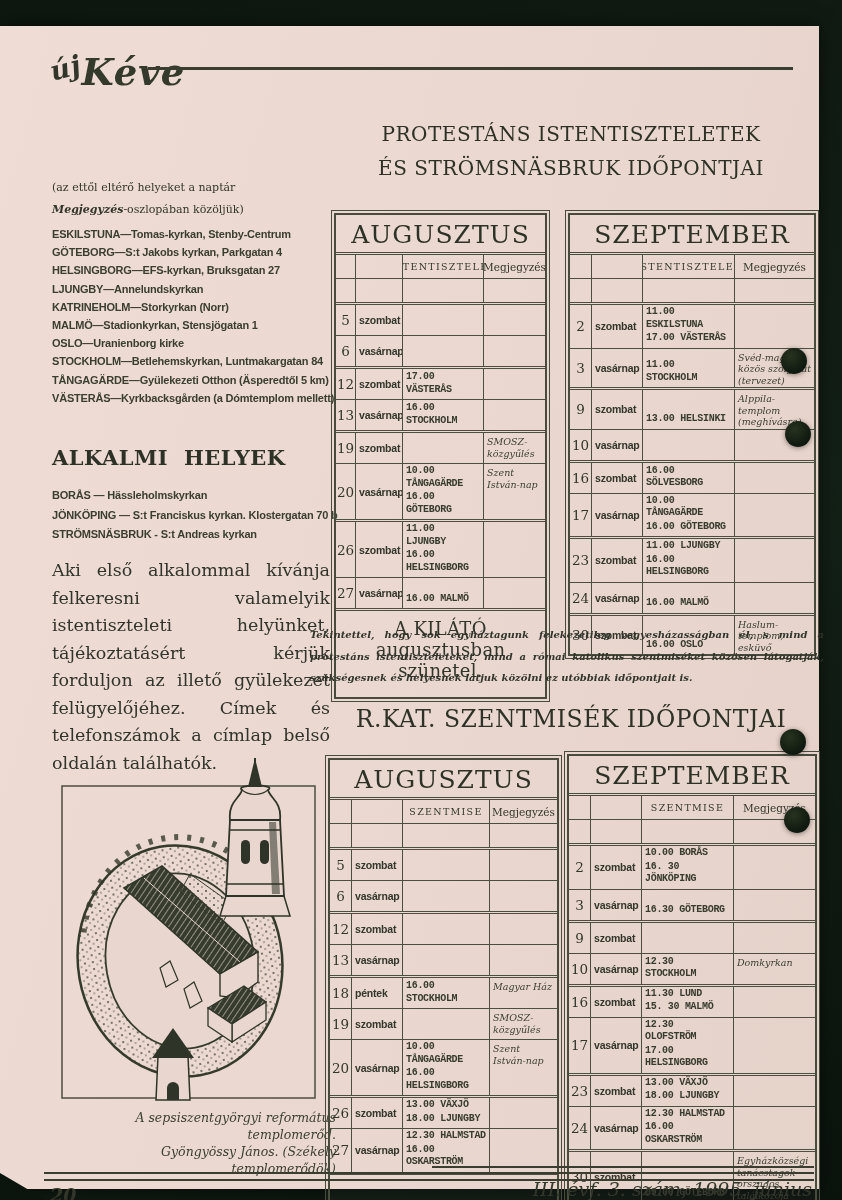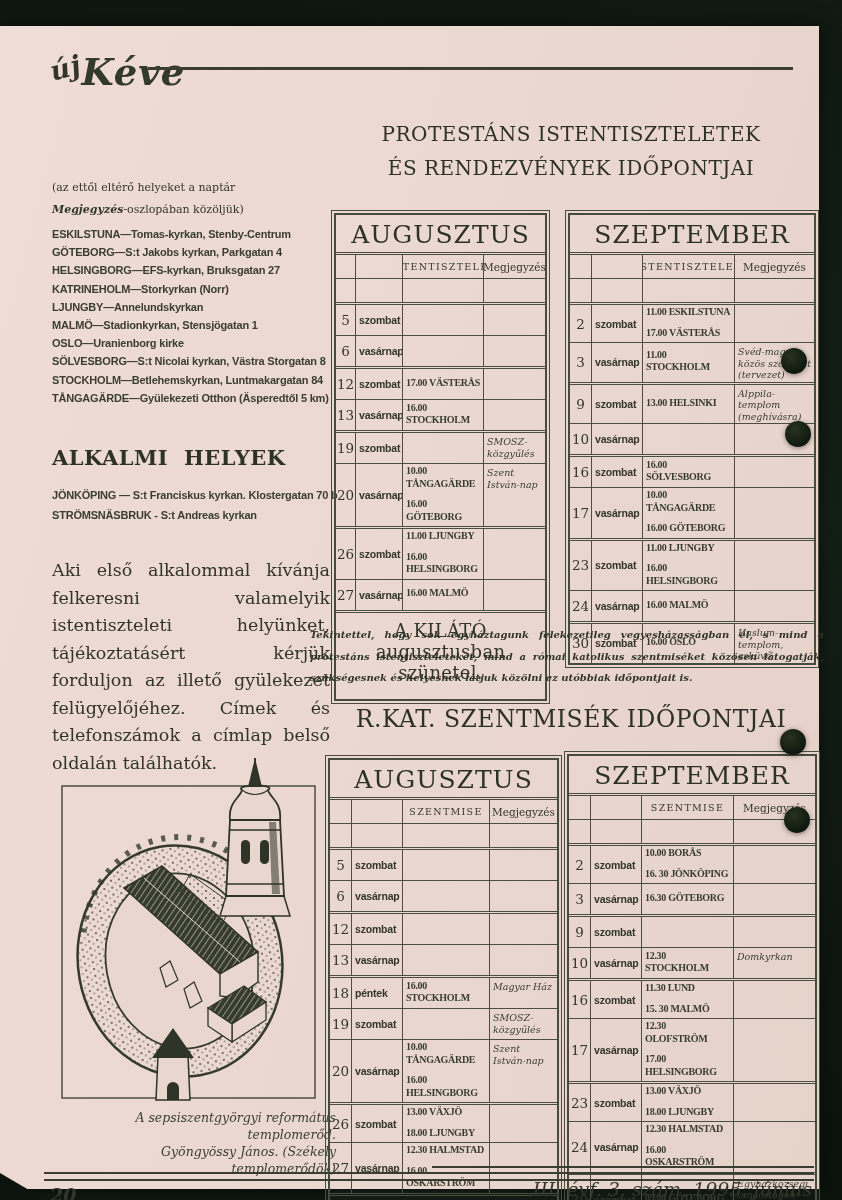--- a/index.html
+++ b/index.html
@@ -77,22 +77,22 @@
   .trow.empty{min-height:23px}
   .trow.gstart{border-top:3px double #4a4f40}
   .tcell{border-left:1px solid #4a4f40;padding:1px 3px;overflow:hidden}
   .tcell.c0{border-left:none}
   .head .tcell{display:flex;align-items:center;justify-content:center}
   .head .hevent{font-size:9.5px;letter-spacing:1.3px}
   .head .hnote{font-size:10.5px}
   .day{font-size:13.5px;display:flex;align-items:center;justify-content:center}
   .dayname{font-family:"Liberation Sans",sans-serif;font-weight:700;font-size:10.5px;
     letter-spacing:-0.2px;display:flex;align-items:center}
-  .events{display:flex;flex-direction:column;justify-content:center;gap:8px;
-    padding-bottom:3px;font-family:Liberation Serif, serif;font-weight:700;
+  .events{display:flex;flex-direction:column;justify-content:flex-end;gap:1px;
+    padding-bottom:3px;font-family:Liberation Mono, monospace;font-weight:700;
     font-size:10px;line-height:12.5px;letter-spacing:-0.3px;color:#383c2f}
   .note{font-style:italic;font-size:9.5px;line-height:11.5px;padding-top:3px;color:#3a3e31}
   .tfoot{border-top:3px double #4a4f40;padding:7px 3px 16px;font-size:18px;
     text-align:center;letter-spacing:.3px}
   .tfoot.emptyfoot{min-height:52px}
 
   
   .frule2{position:absolute;left:432px;top:1140px;width:382px;height:2px;background:#3a3e30}
   .frule{position:absolute;left:44px;top:1146px;width:770px;height:5px;
     border-top:2px solid #3a3e30;border-bottom:2px solid #3a3e30}
@@ -111,31 +111,32 @@
   <div class="hrule"></div>
 
   <div class="subtitle">
     <span>(az ettől eltérő helyeket a naptár</span><br>
     <span class="em">Megjegyzés</span><span>-oszlopában közöljük)</span>
   </div>
   <div class="places">
       <div class="place-line">ESKILSTUNA—Tomas-kyrkan, Stenby-Centrum</div>
       <div class="place-line">GÖTEBORG—S:t Jakobs kyrkan, Parkgatan 4</div>
       <div class="place-line">HELSINGBORG—EFS-kyrkan, Bruksgatan 27</div>
+      <div class="place-line">LJUNGBY—Annelundskyrkan</div>
       <div class="place-line">KATRINEHOLM—Storkyrkan (Norr)</div>
-      <div class="place-line">LJUNGBY—Annelundskyrkan</div>
       <div class="place-line">MALMÖ—Stadionkyrkan, Stensjögatan 1</div>
       <div class="place-line">OSLO—Uranienborg kirke</div>
-      <div class="place-line">SÖLVESBORG—S:t Nicolai kyrkan, Västra Storgatan 8</div>
       <div class="place-line">STOCKHOLM—Betlehemskyrkan, Luntmakargatan 84</div>
       <div class="place-line">TÅNGAGÄRDE—Gyülekezeti Otthon (Äsperedtől 5 km)</div>
+      <div class="place-line">VÄSTERÅS—Kyrkbacksgården (a Dómtemplom mellett)</div>
     </div>
 
   <div class="h-alkalmi">ALKALMI HELYEK</div>
   <div class="alkalmi">
+      <div class="place-line">BORÅS — Hässleholmskyrkan</div>
       <div class="place-line">JÖNKÖPING — S:t Franciskus kyrkan. Klostergatan 70 b</div>
       <div class="place-line">STRÖMSNÄSBRUK - S:t Andreas kyrkan</div>
     </div>
 
   <div class="info-par">Aki első alkalommal kívánja felkeresni valamelyik istentiszteleti helyünket, tájékoztatásért kérjük forduljon az illető gyülekezet felügyelőjéhez. Címek és telefonszámok a címlap belső oldalán találhatók.</div>
 
   <div class="illus">
     <svg viewBox="0 0 258 348" width="258" height="348" xmlns="http://www.w3.org/2000/svg">
       <defs>
         <pattern id="hatch" width="5" height="5" patternUnits="userSpaceOnUse" patternTransform="rotate(34)">
@@ -178,21 +179,21 @@
       <path d="M107,344 v-12 a6 6 0 0 1 12 0 v12 Z" fill="#2f3428"></path>
     </svg>
   </div>
   <div class="caption">
     <span>A sepsiszentgyörgyi református templomerőd.</span><br>
     <span>Gyöngyössy János. (Székely templomerődök)</span>
   </div>
 
   <div class="prot-title">
     <span>PROTESTÁNS ISTENTISZTELETEK</span><br>
-    <span>ÉS RENDEZVÉNYEK  IDŐPONTJAI</span>
+    <span>ÉS STRÖMSNÄSBRUK  IDŐPONTJAI</span>
   </div>
 
   <div class="tbox t0">
     <div class="tinner">
       <div class="ttitle">AUGUSZTUS</div>
       <div class="tgrid">
           <div class="trow head">
             <div class="tcell c0"></div>
             <div class="tcell c1"></div>
             <div class="tcell c2 hevent">ISTENTISZTELET</div>

